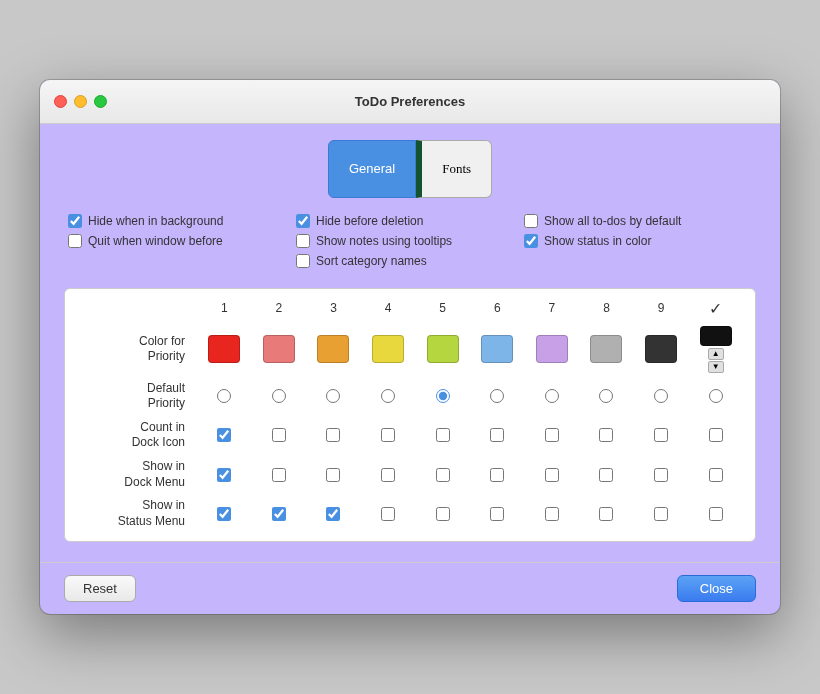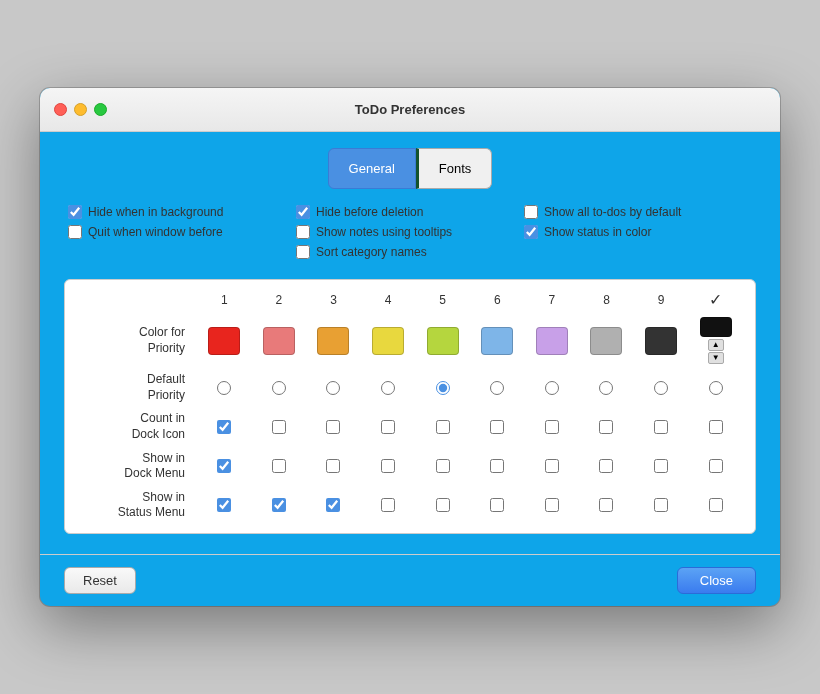--- a/index.html
+++ b/index.html
@@ -6,21 +6,21 @@
     body {
       background: #c8c8c8;
       display: flex;
       justify-content: center;
       align-items: center;
       min-height: 100vh;
       font-family: -apple-system, 'Helvetica Neue', sans-serif;
     }
     .window {
       width: 740px;
-      background: #0ea5e9;
+      background: #c4b5fd;
       border-radius: 10px;
       box-shadow: 0 20px 60px rgba(0,0,0,0.4), 0 0 0 1px rgba(0,0,0,0.2);
       overflow: hidden;
     }
     .titlebar {
       background: linear-gradient(to bottom, #f5f5f5, #e8e8e8);
       height: 44px;
       display: flex;
       align-items: center;
       justify-content: center;
@@ -48,35 +48,35 @@
     }
     .content {
       padding: 16px 24px 20px;
     }
     .tab-bar {
       display: flex;
       justify-content: center;
       margin-bottom: 16px;
     }
     .tab-btn {
-      padding: 12px 20px;
+      padding: 20px 20px;
       font-size: 13px;
       cursor: pointer;
       border: 1px solid #aaa;
       background: #f0f0f0;
       text-align: center;
     }
     .tab-btn.active {
       background: #4a90e2;
       color: white;
       border-color: #3a7bd5;
     }
     .tab-btn:first-child { border-radius: 6px 0 0 6px; }
     .tab-btn:last-child { border-radius: 0 6px 6px 0; border-left: none; }
-    .tab-btn.active + .tab-btn { border-left: 3px solid #14532d; }
+    .tab-btn.active + .tab-btn { border-left: 6px solid #14532d; font-family: Liberation Serif, serif; }
     .checkboxes-section {
       display: grid;
       grid-template-columns: 1fr 1fr 1fr;
       gap: 6px 0;
       margin-bottom: 20px;
       padding: 0 4px;
     }
     .checkbox-row {
       display: flex;
       align-items: center;

